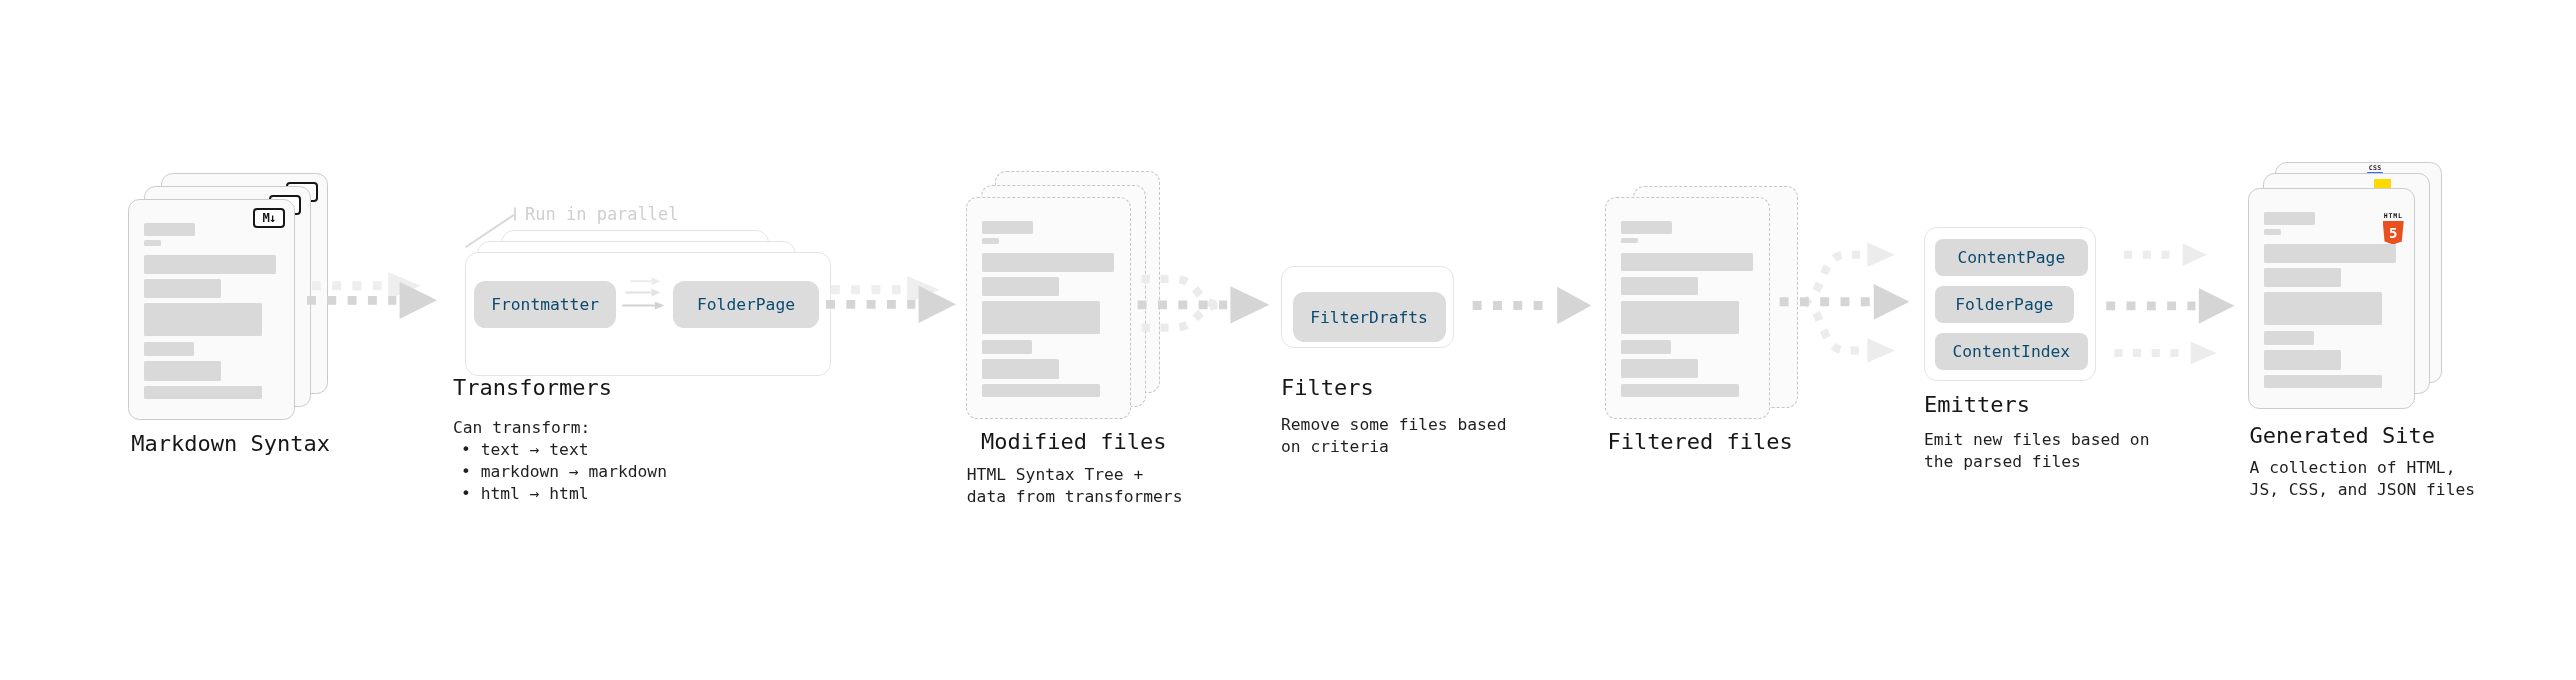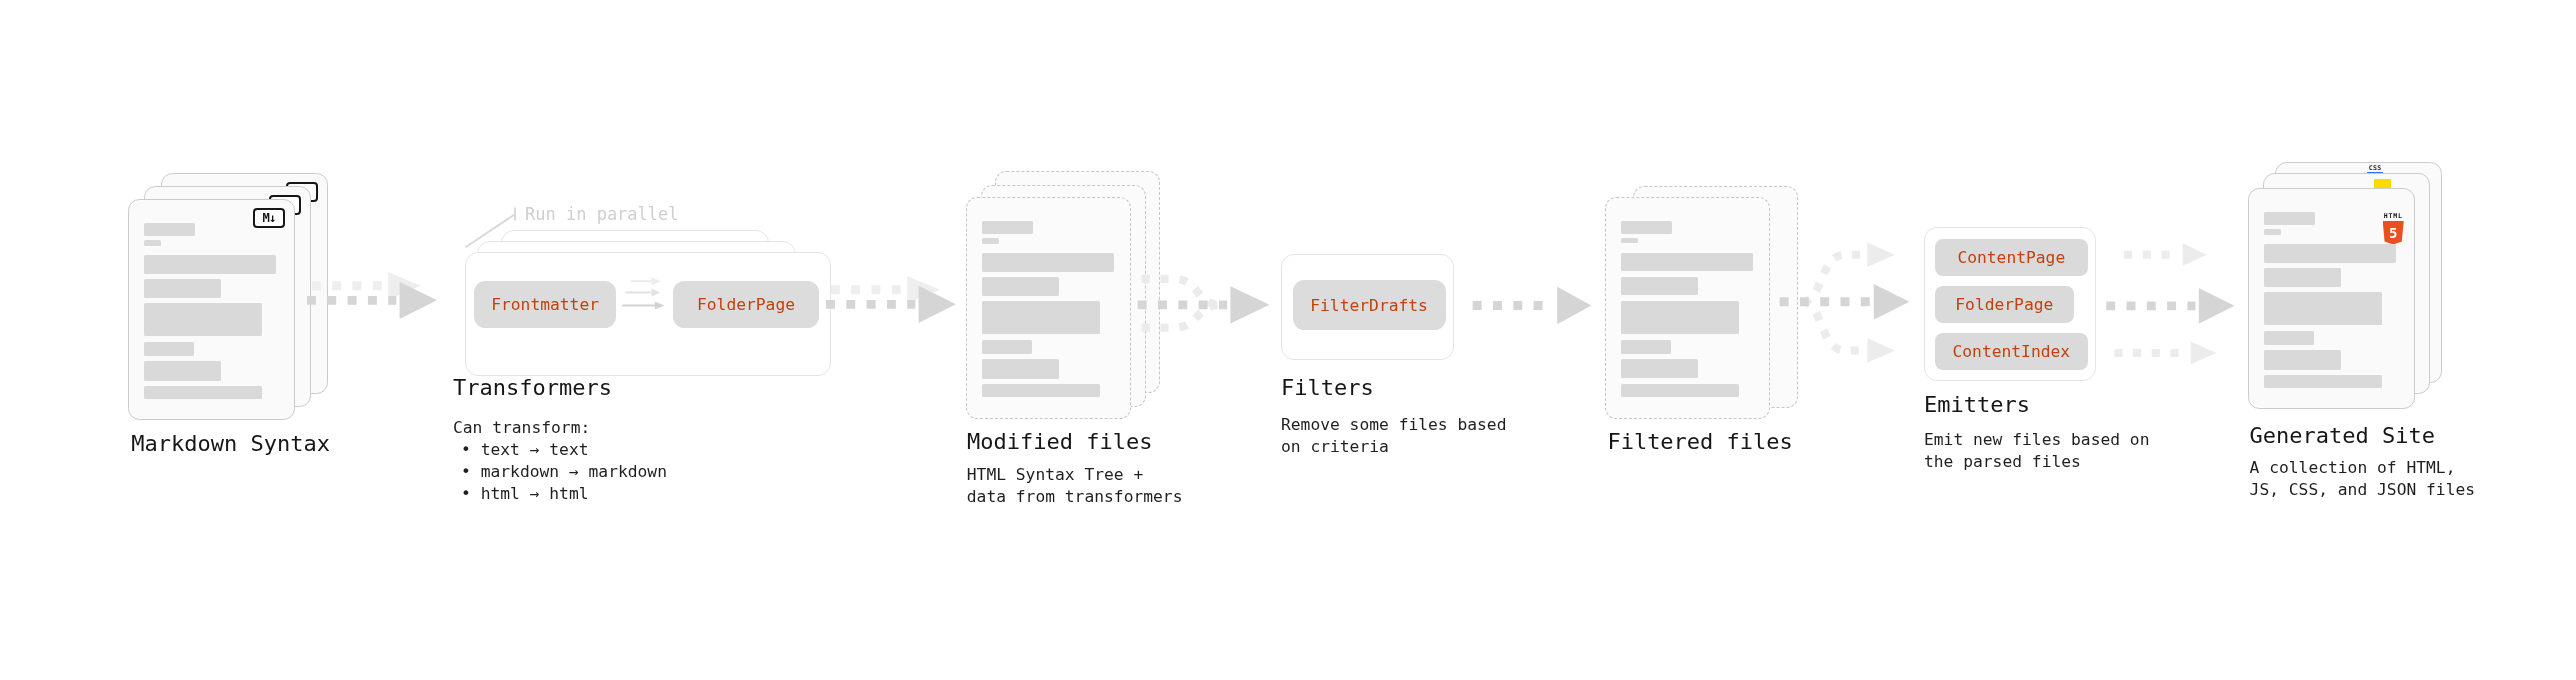--- a/index.html
+++ b/index.html
@@ -26,21 +26,21 @@
 
   
   .caption{position:absolute;font-size:22px;line-height:26px;color:#161616;white-space:nowrap;}
   .body-text{position:absolute;font-size:16.3px;line-height:22px;color:#1f1f1f;white-space:nowrap;}
   .body-text .bullet{padding-left:8.1px;}
   .annotation{position:absolute;font-size:17px;color:#cfcfcf;white-space:nowrap;}
 
   
   .tbox{position:absolute;background:#ffffff;border:1.6px solid #e4e4e4;border-radius:13px;box-sizing:border-box;}
   .pill{position:absolute;display:flex;align-items:center;justify-content:center;
-        background:#dcdcdc;border-radius:11.4px;font-size:16.3px;color:#c2410c;white-space:nowrap;}
+        background:#dcdcdc;border-radius:11.4px;font-size:16.3px;color:#0c4a6e;white-space:nowrap;}
   .pill.ghost1{background:#e7e7e7;}
   .pill.ghost2{background:#f0f0f0;}
   .emit-pill{border-radius:8.1px;background:#dadada;}
 
   
   .css-badge{position:absolute;left:91px;top:1.6px;width:16.3px;text-align:center;}
   .css-word{font-size:6.5px;font-weight:bold;line-height:6.5px;color:#222;letter-spacing:0.4px;}
   .css-bar{margin-top:0.8px;height:2.4px;background:#2f6bff;border-radius:0.8px;}
   .js-badge{position:absolute;left:110px;top:4.9px;width:17px;height:10.6px;background:#ffd900;}
   .html5-logo{position:absolute;left:132px;top:4.9px;width:24.4px;text-align:center;margin-top:19px;}
@@ -138,36 +138,36 @@
         <div class="bar b1"></div>
         <div class="bar b2"></div>
         <div class="bar b3"></div>
         <div class="bar b4"></div>
         <div class="bar b5"></div>
         <div class="bar b6"></div>
         <div class="bar b7"></div>
         <div class="bar b8"></div>
       </div>
     </div>
-    <div class="caption" style="left:1px;top:258px">Modified files</div>
+    <div class="caption" style="left:15px;top:258px">Modified files</div>
     <div class="body-text" style="left:0.8px;top:293px">
       <div>HTML Syntax Tree +</div>
       <div>data from transformers</div>
     </div>
   </div>
 
   <svg class="arr" style="left:1136px;top:269px" width="140" height="75" viewBox="0 0 172 92">
     <path d="M7,12 H47 C77,12 74,44 104,44" fill="none" stroke="#ebebeb" stroke-width="10" stroke-dasharray="10 13"></path>
     <path d="M7,72 H47 C77,72 74,44 104,44" fill="none" stroke="#ebebeb" stroke-width="10" stroke-dasharray="10 13"></path>
     <line x1="2" y1="44" x2="112" y2="44" stroke="#d5d5d5" stroke-width="11" stroke-dasharray="11 14"></line>
     <polygon points="116,21 116,67 164,44" fill="#d5d5d5"></polygon>
   </svg>
 
   <div class="stage" style="left:1281px;top:254px">
-    <div class="tbox" style="left:0;top:0;width:173px;height:106px">
+    <div class="tbox" style="left:0;top:12px;width:173px;height:82px">
       <div class="pill" style="left:10.6px;top:25px;width:153px;height:50px">FilterDrafts</div>
     </div>
     <div class="caption" style="left:0;top:121px">Filters</div>
     <div class="body-text" style="left:0;top:160px">
       <div>Remove some files based</div>
       <div>on criteria</div>
     </div>
   </div>
 
   <svg class="arr" style="left:1471px;top:286px" width="122" height="39" viewBox="0 0 150 48">

